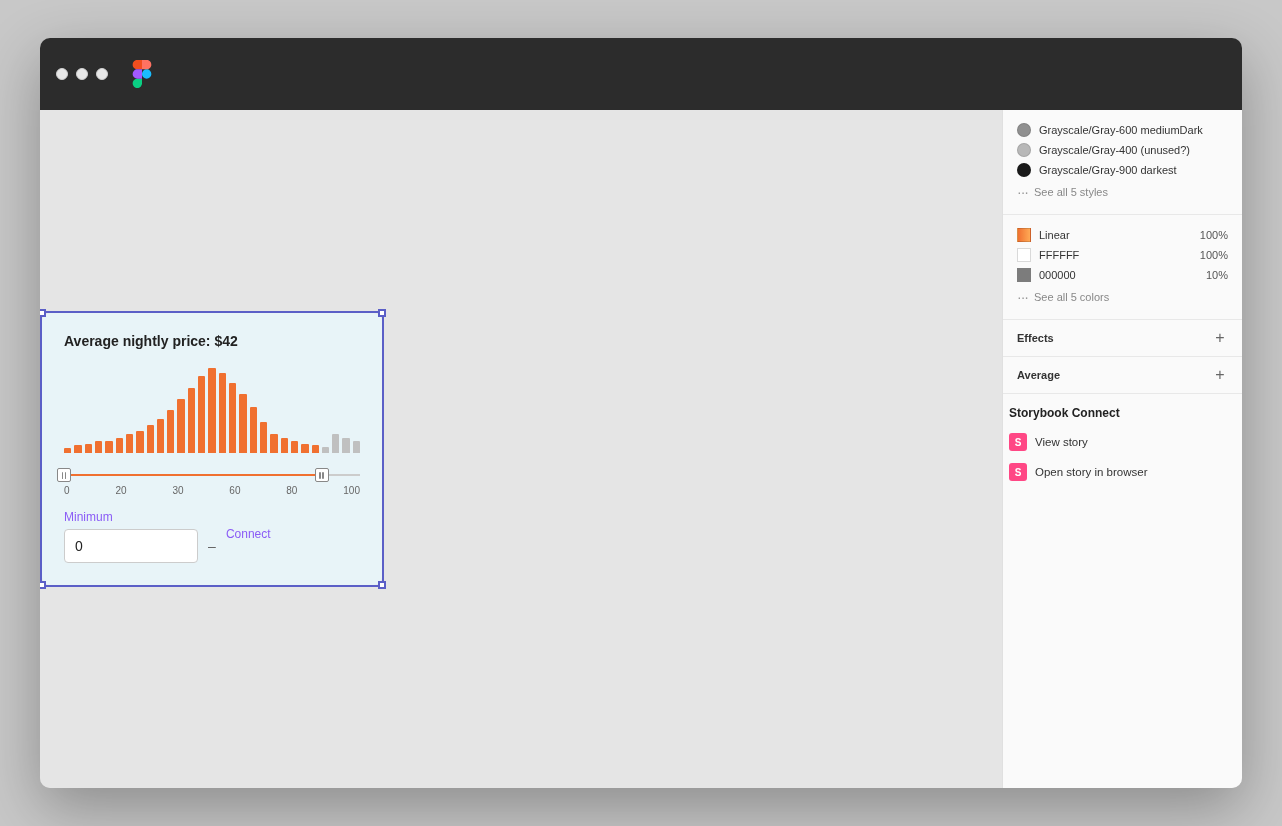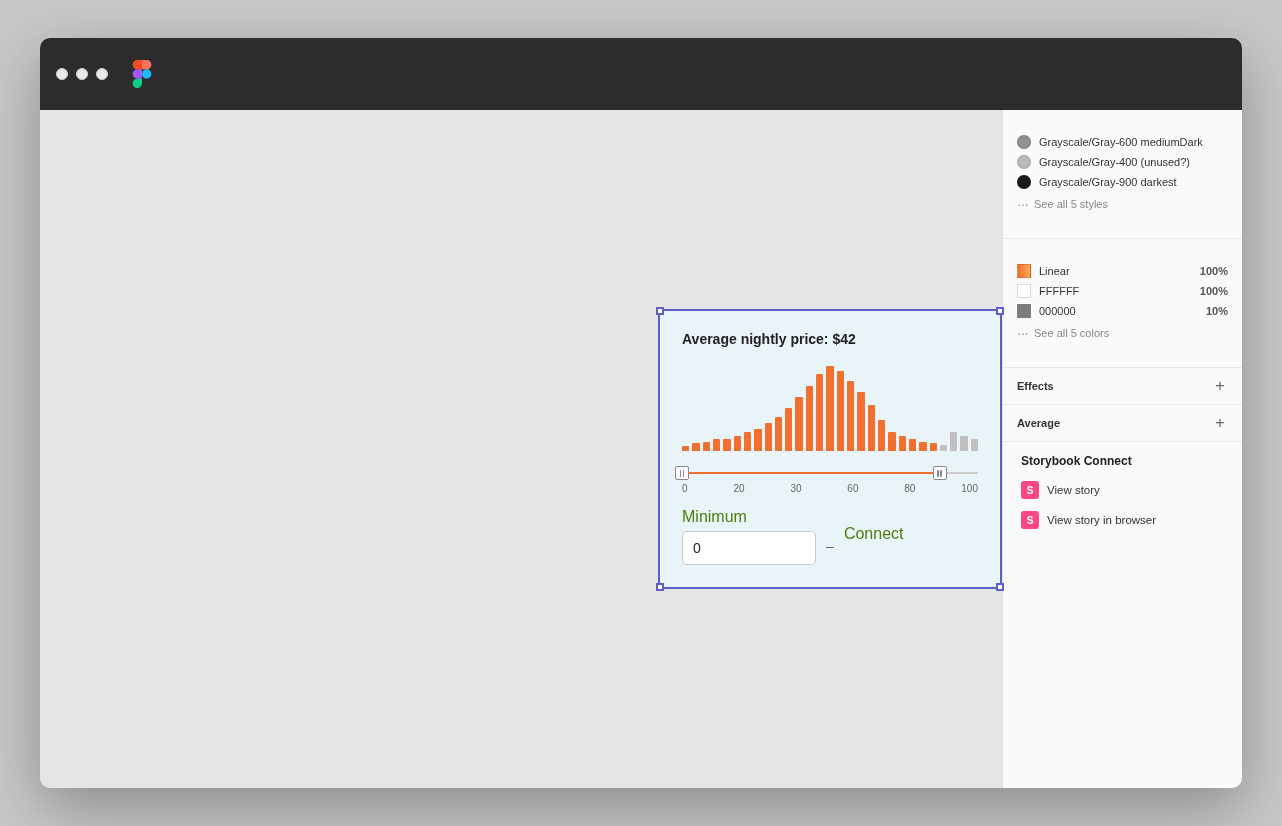--- a/index.html
+++ b/index.html
@@ -55,21 +55,21 @@
       flex: 1;
       overflow: hidden;
     }
 
     .canvas-area {
       flex: 1;
       background: #e5e5e5;
       position: relative;
       display: flex;
       align-items: center;
-      justify-content: flex-end;
+      justify-content: flex-start;
     }
 
     .component-frame {
       position: relative;
       border: 2px solid #5b5fc7;
       border-radius: 2px;
     }
 
     .corner-handle {
       width: 8px;
@@ -175,22 +175,22 @@
       display: flex;
       align-items: center;
       gap: 10px;
     }
 
     .input-group {
       flex: 1;
     }
 
     .input-label {
-      font-size: 16px;
-      color: #4d7c0f;
+      font-size: 12px;
+      color: #8b5cf6;
       margin-bottom: 5px;
     }
 
     .price-input {
       width: 100%;
       padding: 8px 10px;
       border: 1.5px solid #ccc;
       border-radius: 4px;
       font-size: 14px;
       background: white;
@@ -212,21 +212,21 @@
     .right-panel {
       width: 240px;
       background: #fafafa;
       border-left: 1px solid #e0e0e0;
       overflow-y: auto;
       flex-shrink: 0;
       font-family: -apple-system, BlinkMacSystemFont, 'Segoe UI', sans-serif;
     }
 
     .panel-section {
-      padding: 22px 14px;
+      padding: 10px 14px;
       border-bottom: 1px solid #e8e8e8;
     }
 
     .color-item {
       display: flex;
       align-items: center;
       gap: 8px;
       padding: 3px 0;
       font-size: 11px;
       color: #333;
@@ -271,21 +271,20 @@
       flex-shrink: 0;
       border: 1px solid rgba(0,0,0,0.15);
     }
 
     .fill-name {
       flex: 1;
     }
 
     .fill-opacity {
       color: #555;
-      font-weight: bold;
     }
 
     .section-header {
       display: flex;
       align-items: center;
       justify-content: space-between;
       padding: 10px 14px;
       border-bottom: 1px solid #e8e8e8;
       gap: 14px;
     }
@@ -302,21 +301,21 @@
       display: flex;
       align-items: center;
       justify-content: center;
       color: #666;
       font-size: 16px;
       cursor: pointer;
       line-height: 1;
     }
 
     .storybook-section {
-      padding: 12px 18px;
+      padding: 12px 6px;
     }
 
     .storybook-title {
       font-size: 12px;
       font-weight: 700;
       color: #222;
       margin-bottom: 10px;
     }
 
     .storybook-link {
@@ -501,19 +500,19 @@
       </div>
 
       <div class="storybook-section">
         <div class="storybook-title">Storybook Connect</div>
         <div class="storybook-link">
           <div class="storybook-icon">S</div>
           <span>View story</span>
         </div>
         <div class="storybook-link" style="margin-top:6px;">
           <div class="storybook-icon">S</div>
-          <span>View story in browser</span>
+          <span>Open story in browser</span>
         </div>
       </div>
 
     </div>
   </div>
 </div>
 
 </body></html>

